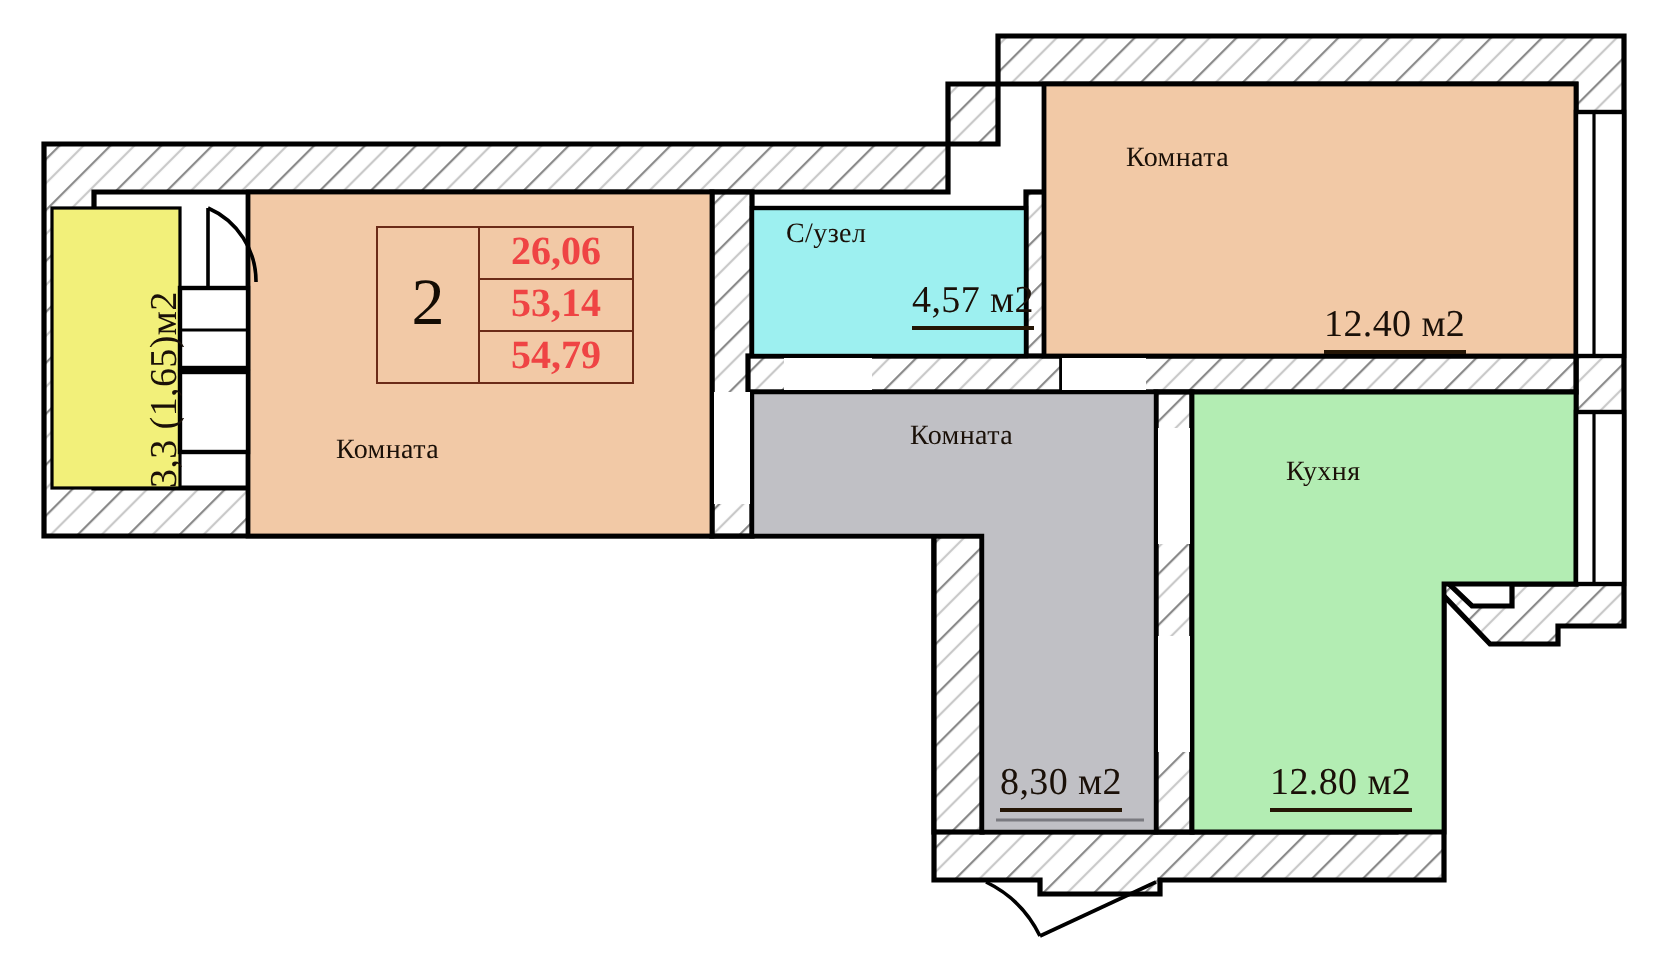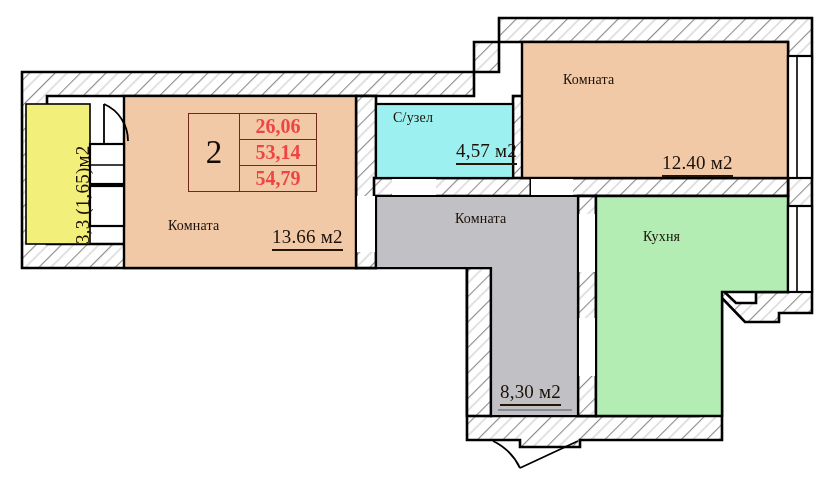--- a/index.html
+++ b/index.html
@@ -170,32 +170,32 @@
       <line x1="578" y1="441" x2="520" y2="468"></line>
       <path d="M 520,468 A 58,58 0 0 0 493,441"></path>
     </g>
 
     <line x1="498" y1="410" x2="572" y2="410" stroke="#7a7a80" stroke-width="1.4"></line>
   </svg>
 
   <div class="lbl balcony-lbl" style="left:72px; top:244px;">3,3 (1,65)м2</div>
 
   <div class="lbl room-name" style="left:168px; top:218px;">Комната</div>
-  <div class="lbl room-area" style="left:272px; top:226px;">13.66 м2</div>
 
   <div class="lbl room-name" style="left:393px; top:110px;text-align:center;">С/узел</div>
   <div class="lbl room-area" style="left:410px; top:140px;margin-left:46px;">4,57 м2</div>
 
   <div class="lbl room-name" style="left:563px; top:72px;">Комната</div>
   <div class="lbl room-area" style="left:662px; top:152px;">12.40 м2</div>
 
   <div class="lbl room-name" style="left:455px; top:211px;">Комната</div>
   <div class="lbl room-area" style="left:500px; top:381px;">8,30 м2</div>
 
   <div class="lbl room-name" style="left:643px; top:229px;">Кухня</div>
+  <div class="lbl room-area" style="left:635px; top:381px;">12.80 м2</div>
 
   <div id="info-table">
     <div id="info-rooms-cell">2</div>
     <div id="info-values-cell">
       <div class="info-value">26,06</div>
       <div class="info-value">53,14</div>
       <div class="info-value">54,79</div>
     </div>
   </div>
 

